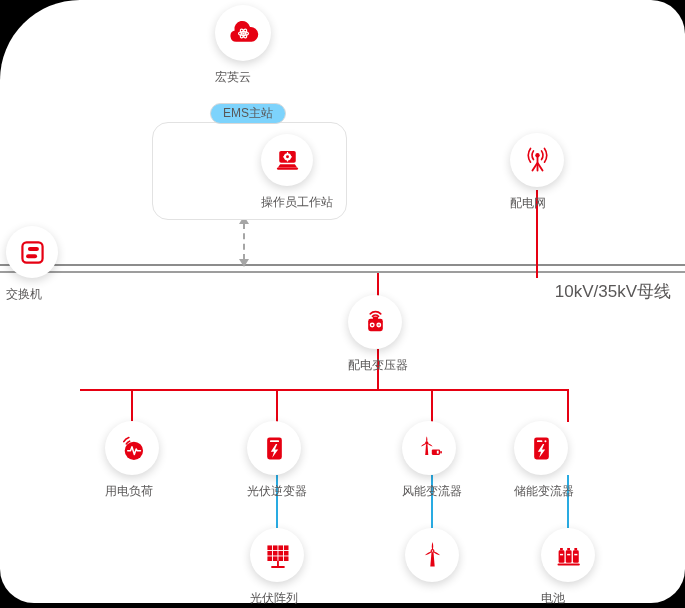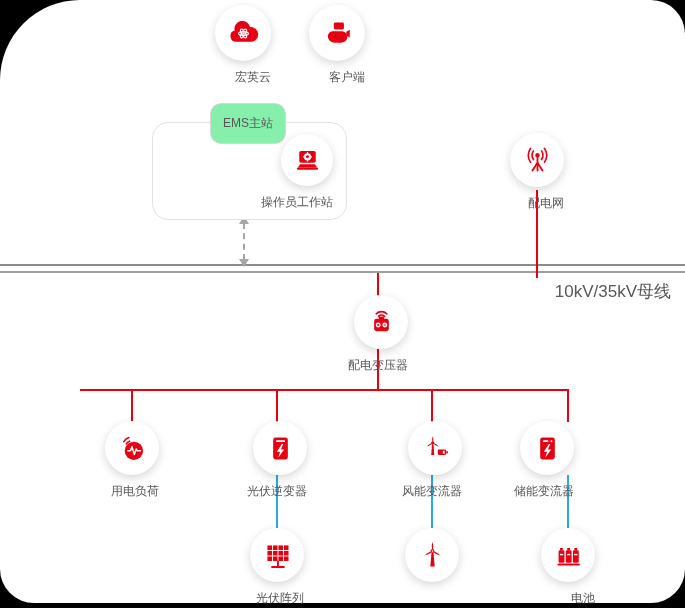--- a/index.html
+++ b/index.html
@@ -26,24 +26,24 @@
   .b-bat{left:567px;top:475px;height:53px;}
   
   .dash{left:243px;top:223px;height:37px;width:0;border-left:2px dashed #a6a6a6;}
   .arr{position:absolute;left:244px;width:0;height:0;z-index:1;transform:translateX(-50%);}
   .arr.up{top:216px;border-left:5px solid transparent;border-right:5px solid transparent;border-bottom:8px solid #a6a6a6;}
   .arr.down{top:259px;border-left:5px solid transparent;border-right:5px solid transparent;border-top:8px solid #a6a6a6;}
   
   .ems-box{position:absolute;left:152px;top:122px;width:193px;height:96px;border:1px solid #e2e2e2;
     border-radius:16px;background:#fff;z-index:1;}
   .ems-pill{position:absolute;left:248px;top:103px;transform:translateX(-50%);z-index:3;
-    background:#86efac;border:1px solid #d8d8d8;border-radius:11px;padding:11px 12px;
+    background:#7dd3fc;border:1px solid #d8d8d8;border-radius:11px;padding:1px 12px;
     font-size:12px;color:#595757;white-space:nowrap;}
   
-  .node{position:absolute;z-index:2;display:flex;flex-direction:column;align-items:flex-end;
+  .node{position:absolute;z-index:2;display:flex;flex-direction:column;align-items:flex-start;
     transform:translateX(-50%);}
   .circle{width:54px;height:54px;border-radius:50%;background:#fff;
     box-shadow:0 3px 10px rgba(0,0,0,.16);display:flex;align-items:center;justify-content:center;}
   .circle svg{width:33px;height:33px;display:block;}
   .big{width:56px;height:56px;}
   .sm{width:52px;height:52px;}
   .label{margin-top:8px;font-size:12px;color:#595757;white-space:nowrap;}
   .n-cloud{left:243px;top:5px;}
   .n-client{left:337px;top:5px;}
   .n-server{left:200px;top:134px;}
@@ -96,30 +96,20 @@
             <ellipse cx="18" cy="18" rx="5.4" ry="2.1"></ellipse>
             <ellipse cx="18" cy="18" rx="5.4" ry="2.1" transform="rotate(60 18 18)"></ellipse>
             <ellipse cx="18" cy="18" rx="5.4" ry="2.1" transform="rotate(-60 18 18)"></ellipse>
           </g>
           <circle cx="18" cy="18" r="1.3" fill="#fff"></circle>
         </svg>
     </div>
     <div class="label">宏英云</div>
   </div>
 
-  <div class="node n-client">
-    <div class="circle big">
-      <svg viewBox="0 0 36 36" fill="#e60012">
-          <rect x="14" y="6" width="11" height="7.5" rx="1.5"></rect>
-          <path d="M7.5 21c0-3.2 2.5-5.5 5.6-5.5h8.4c4 0 7.2 2.2 7.2 6 0 4.1-3.1 6.5-7.4 6.5h-6.1C10.8 28 7.5 25 7.5 21z"></path>
-          <path d="M27.6 16.2l3.8-2.3v8.4l-3.8-2.1z"></path>
-        </svg>
-    </div>
-    <div class="label">客户端</div>
-  </div>
 
 
   <div class="node n-work">
     <div class="circle sm">
       <svg viewBox="0 0 36 36">
           <rect x="9" y="7.5" width="18" height="13" rx="2" fill="#e60012"></rect>
           <circle cx="18" cy="14" r="4" fill="#fff"></circle>
           <circle cx="18" cy="14" r="1.6" fill="#e60012"></circle>
           <g stroke="#fff" stroke-width="1.3">
             <path d="M18 8.8v2.2M18 17v2.2M13.2 14h2.2M20.6 14h2.2"></path>
@@ -143,20 +133,30 @@
           <circle cx="18" cy="12.2" r="2.4" fill="#e60012"></circle>
           <g stroke="#e60012" stroke-width="2" stroke-linecap="round">
             <path d="M18 14v15"></path>
             <path d="M18 20.5l-5.5 8.5M18 20.5l5.5 8.5"></path>
           </g>
         </svg>
     </div>
     <div class="label">配电网</div>
   </div>
 
+  <div class="node n-switch">
+    <div class="circle sm">
+      <svg viewBox="0 0 36 36">
+          <rect x="7" y="7" width="22" height="22" rx="4.5" fill="none" stroke="#e60012" stroke-width="2.4"></rect>
+          <rect x="13" y="12" width="12" height="4.4" rx="2.2" fill="#e60012"></rect>
+          <rect x="11" y="19.8" width="12" height="4.4" rx="2.2" fill="#e60012"></rect>
+        </svg>
+    </div>
+    <div class="label">交换机</div>
+  </div>
 
   <div class="node n-tx">
     <div class="circle">
       <svg viewBox="0 0 36 36">
           <g stroke="#e60012" fill="none" stroke-width="1.8" stroke-linecap="round">
             <path d="M12.3 8.6a8 8 0 0 1 11.4 0"></path>
             <path d="M14.7 11.3a4.7 4.7 0 0 1 6.6 0"></path>
           </g>
           <rect x="15.2" y="11.5" width="5.6" height="3.4" fill="#e60012"></rect>
           <rect x="10" y="14" width="16" height="13.5" rx="2.6" fill="#e60012"></rect>

